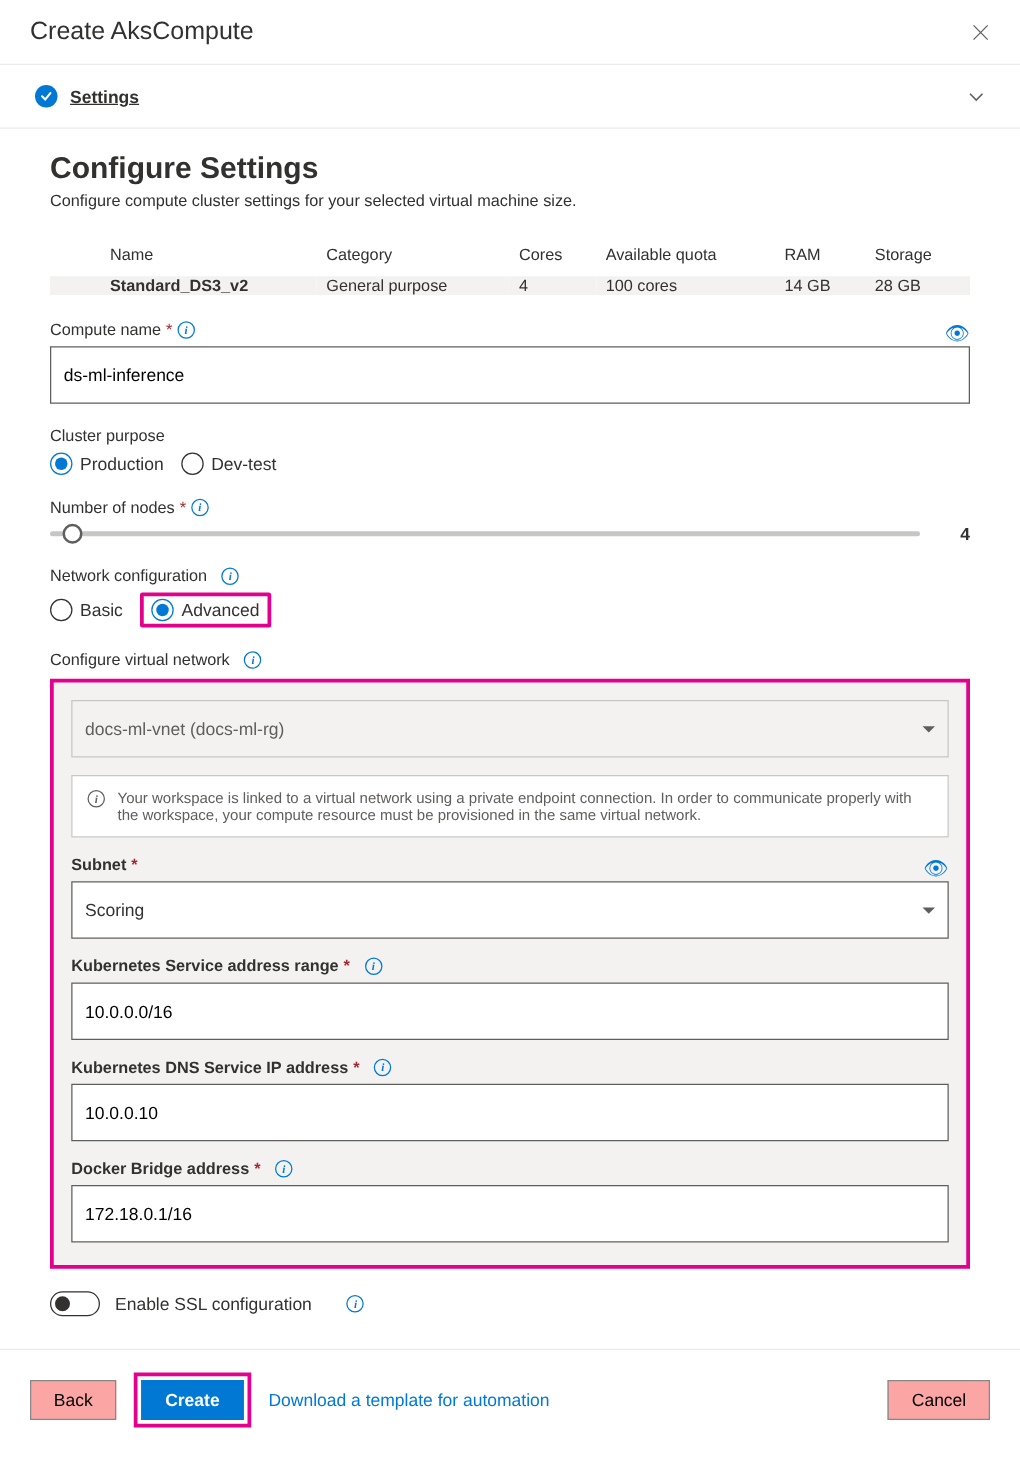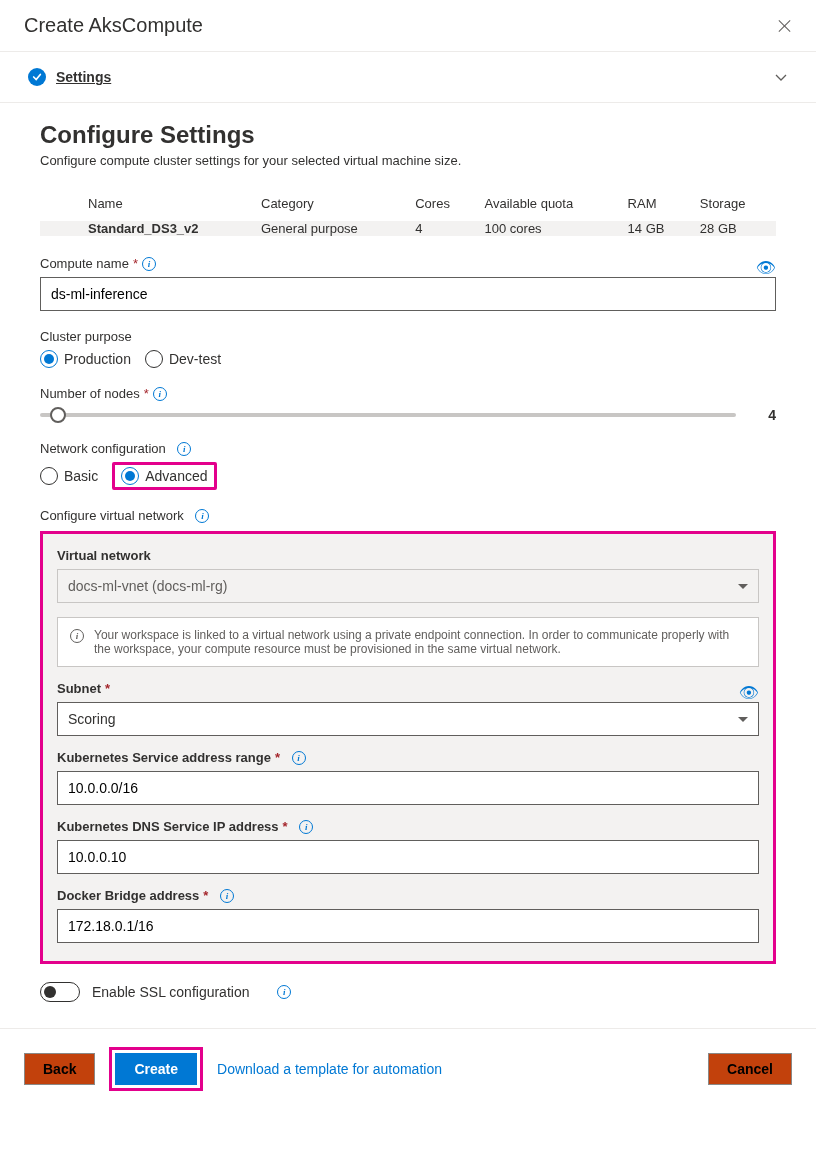--- a/index.html
+++ b/index.html
@@ -20,21 +20,21 @@
   .sect-sub { font-size:13px; color:#323130; margin:0 0 18px 0; }
   table.vm { width:100%; border-collapse:collapse; margin-bottom:20px; font-size:13px; }
   table.vm th { text-align:left; font-weight:400; color:#323130; padding:10px 8px; }
   table.vm td { padding:0 8px; font-weight:600; }
   table.vm tbody tr { background:#f3f2f1; }
   .field-label { font-size:13px; margin-bottom:6px; display:flex; align-items:center; gap:4px; }
   .req { color:#a4262c; }
   .info-ic { width:14px; height:14px; border:1px solid #0078d4; border-radius:50%; display:inline-flex; align-items:center; justify-content:center; font-size:9px; color:#0078d4; font-style:italic; font-family:Georgia,serif; font-weight:600;}
   .eye { color:#0078d4; font-size:16px; }
   .row-label { display:flex; justify-content:space-between; align-items:flex-end; }
-  input.text, .select-box { width:100%; height:34px; border:1px solid #605e5c; padding:0 10px; font-size:14px; background:#fff; font-family:inherit; }
+  input.text, .select-box { width:100%; height:46px; border:1px solid #605e5c; padding:0 10px; font-size:14px; background:#fff; font-family:inherit; }
   .select-box { display:flex; align-items:center; justify-content:space-between; cursor:pointer; }
   .select-box.dis { background:#f3f2f1; color:#605e5c; border-color:#c8c6c4;}
   .block { margin-bottom:18px; }
   .radio-row { display:flex; gap:14px; align-items:center; }
   .radio { display:flex; align-items:center; gap:6px; cursor:pointer; }
   .radio .bullet { width:18px; height:18px; border:1px solid #323130; border-radius:50%; display:flex; align-items:center; justify-content:center;}
   .radio.sel .bullet { border-color:#0078d4; border-width:1px;}
   .radio.sel .bullet::after { content:""; width:10px; height:10px; background:#0078d4; border-radius:50%;}
   .slider-wrap { display:flex; align-items:center; gap:16px; }
   .slider { flex:1; height:4px; background:#c8c6c4; border-radius:2px; position:relative; }
@@ -44,21 +44,21 @@
   .vnet-box { border:3px solid #e3008c; background:#f3f2f1; padding:14px 14px 18px 14px; margin-bottom:18px;}
   .vnet-box .field-label { font-weight:600; }
   .vnet-box .block { margin-bottom:14px;}
   .note { display:flex; gap:10px; border:1px solid #c8c6c4; background:#fff; padding:10px 12px; font-size:12px; color:#605e5c; margin-bottom:14px;}
   .note .info-ic{ border-color:#605e5c; color:#605e5c; flex-shrink:0; margin-top:1px;}
   .toggle-row { display:flex; align-items:center; gap:12px;}
   .toggle { width:40px; height:20px; border-radius:10px; border:1px solid #323130; position:relative; cursor:pointer;}
   .toggle::after{content:""; position:absolute; left:3px; top:3px; width:12px; height:12px; border-radius:50%; background:#323130;}
   .footer { border-top:1px solid #edebe9; margin-top:26px; padding:18px 24px; display:flex; justify-content:space-between; align-items:center;}
   .footer-left{ display:flex; align-items:center; gap:14px;}
-  .btn { height:32px; padding:0 18px; font-size:14px; border:1px solid #8a8886; background:#c2410c; cursor:pointer; font-family:inherit;font-weight:bold;}
+  .btn { height:32px; padding:0 18px; font-size:14px; border:1px solid #8a8886; background:#fca5a5; cursor:pointer; font-family:inherit;}
   .btn.primary { background:#0078d4; color:#fff; border-color:#0078d4; font-weight:600;}
   .btn-hl { border:3px solid #e3008c; padding:3px; display:inline-block;}
   .link { color:#0078d4; text-decoration:none; font-size:14px;}
   .caret-dn { width:0;height:0;border-left:5px solid transparent;border-right:5px solid transparent;border-top:5px solid #605e5c;}
 </style>
 </head>
 <body>
 
 <div class="panel">
   <div class="titlebar">
@@ -164,23 +164,20 @@
               <span>Advanced</span>
             </div>
         </span>
       </div>
     </div>
 
     <div class="field-label" style="margin-bottom:8px;"><span>Configure virtual network</span> &nbsp;<span class="info-ic">i</span></div>
 
     <div class="vnet-box">
       <div class="block">
-        <div class="field-label">
-            <span>Virtual network</span>
-          </div>
         <div class="select-box dis">
           <span>docs-ml-vnet (docs-ml-rg)</span>
             <span class="caret-dn"></span>
         </div>
       </div>
       <div class="note">
         <span class="info-ic">i</span>
         <span>Your workspace is linked to a virtual network using a private endpoint connection. In order to communicate properly with the workspace, your compute resource must be provisioned in the same virtual network.</span>
       </div>
       <div class="block">

